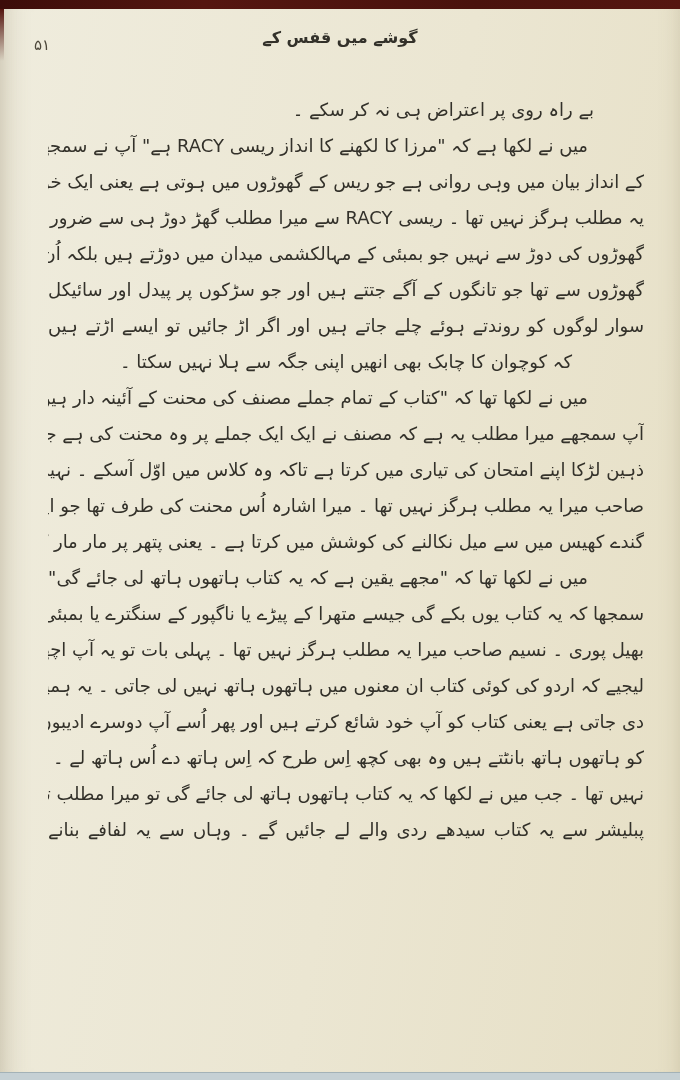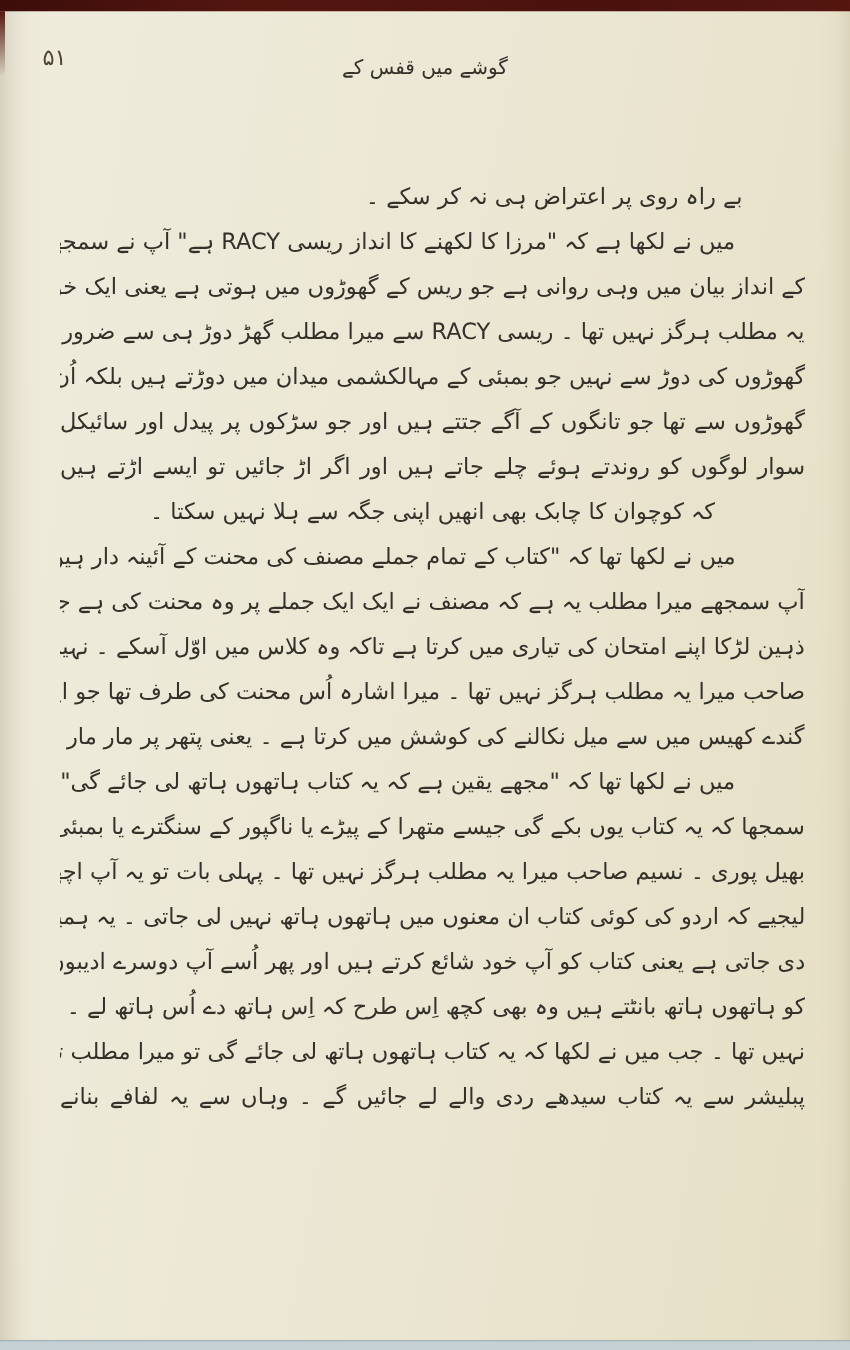--- a/index.html
+++ b/index.html
@@ -26,32 +26,31 @@
     position:absolute;left:0;right:0;bottom:0;height:7px;
     background:var(--edge_bottom,#c5d0d4);
     border-top:1px solid #a3b2b7;
   }
   .header{
     position:absolute;top:28px;left:0;right:0;height:36px;
     color:var(--ink_soft,#4c473a);
   }
   .page-num{
     position:absolute;left:34px;top:8px;
-    font-size:18px;letter-spacing:1px;direction:rtl;
+    font-size:15px;letter-spacing:1px;direction:rtl;
   }
   .running-title{
-    position:absolute;left:50%;top:16px;transform:translateX(-50%);
-    font-size:16px;font-weight:normal;white-space:nowrap;
+    position:absolute;left:50%;top:0;transform:translateX(-50%);
+    font-size:16px;font-weight:bold;white-space:nowrap;
     color:var(--ink,#33312a);
   }
   .body-text{
     position:absolute;top:92px;right:36px;left:48px;
     color:var(--ink,#33312a);
     direction:rtl;
-    margin-top:48px;
   }
   .line{
     height:36px;line-height:36px;font-size:18px;
     white-space:nowrap;overflow:hidden;
     text-align:right;
   }
   .line.full{ text-align:justify; text-align-last:justify; }
   .line.pstart{ padding-right:56px; text-align:justify; text-align-last:justify; }
   .line.pend{ text-align:center; }
   .line.centered-end{ padding-right:50px; text-align:right; }

